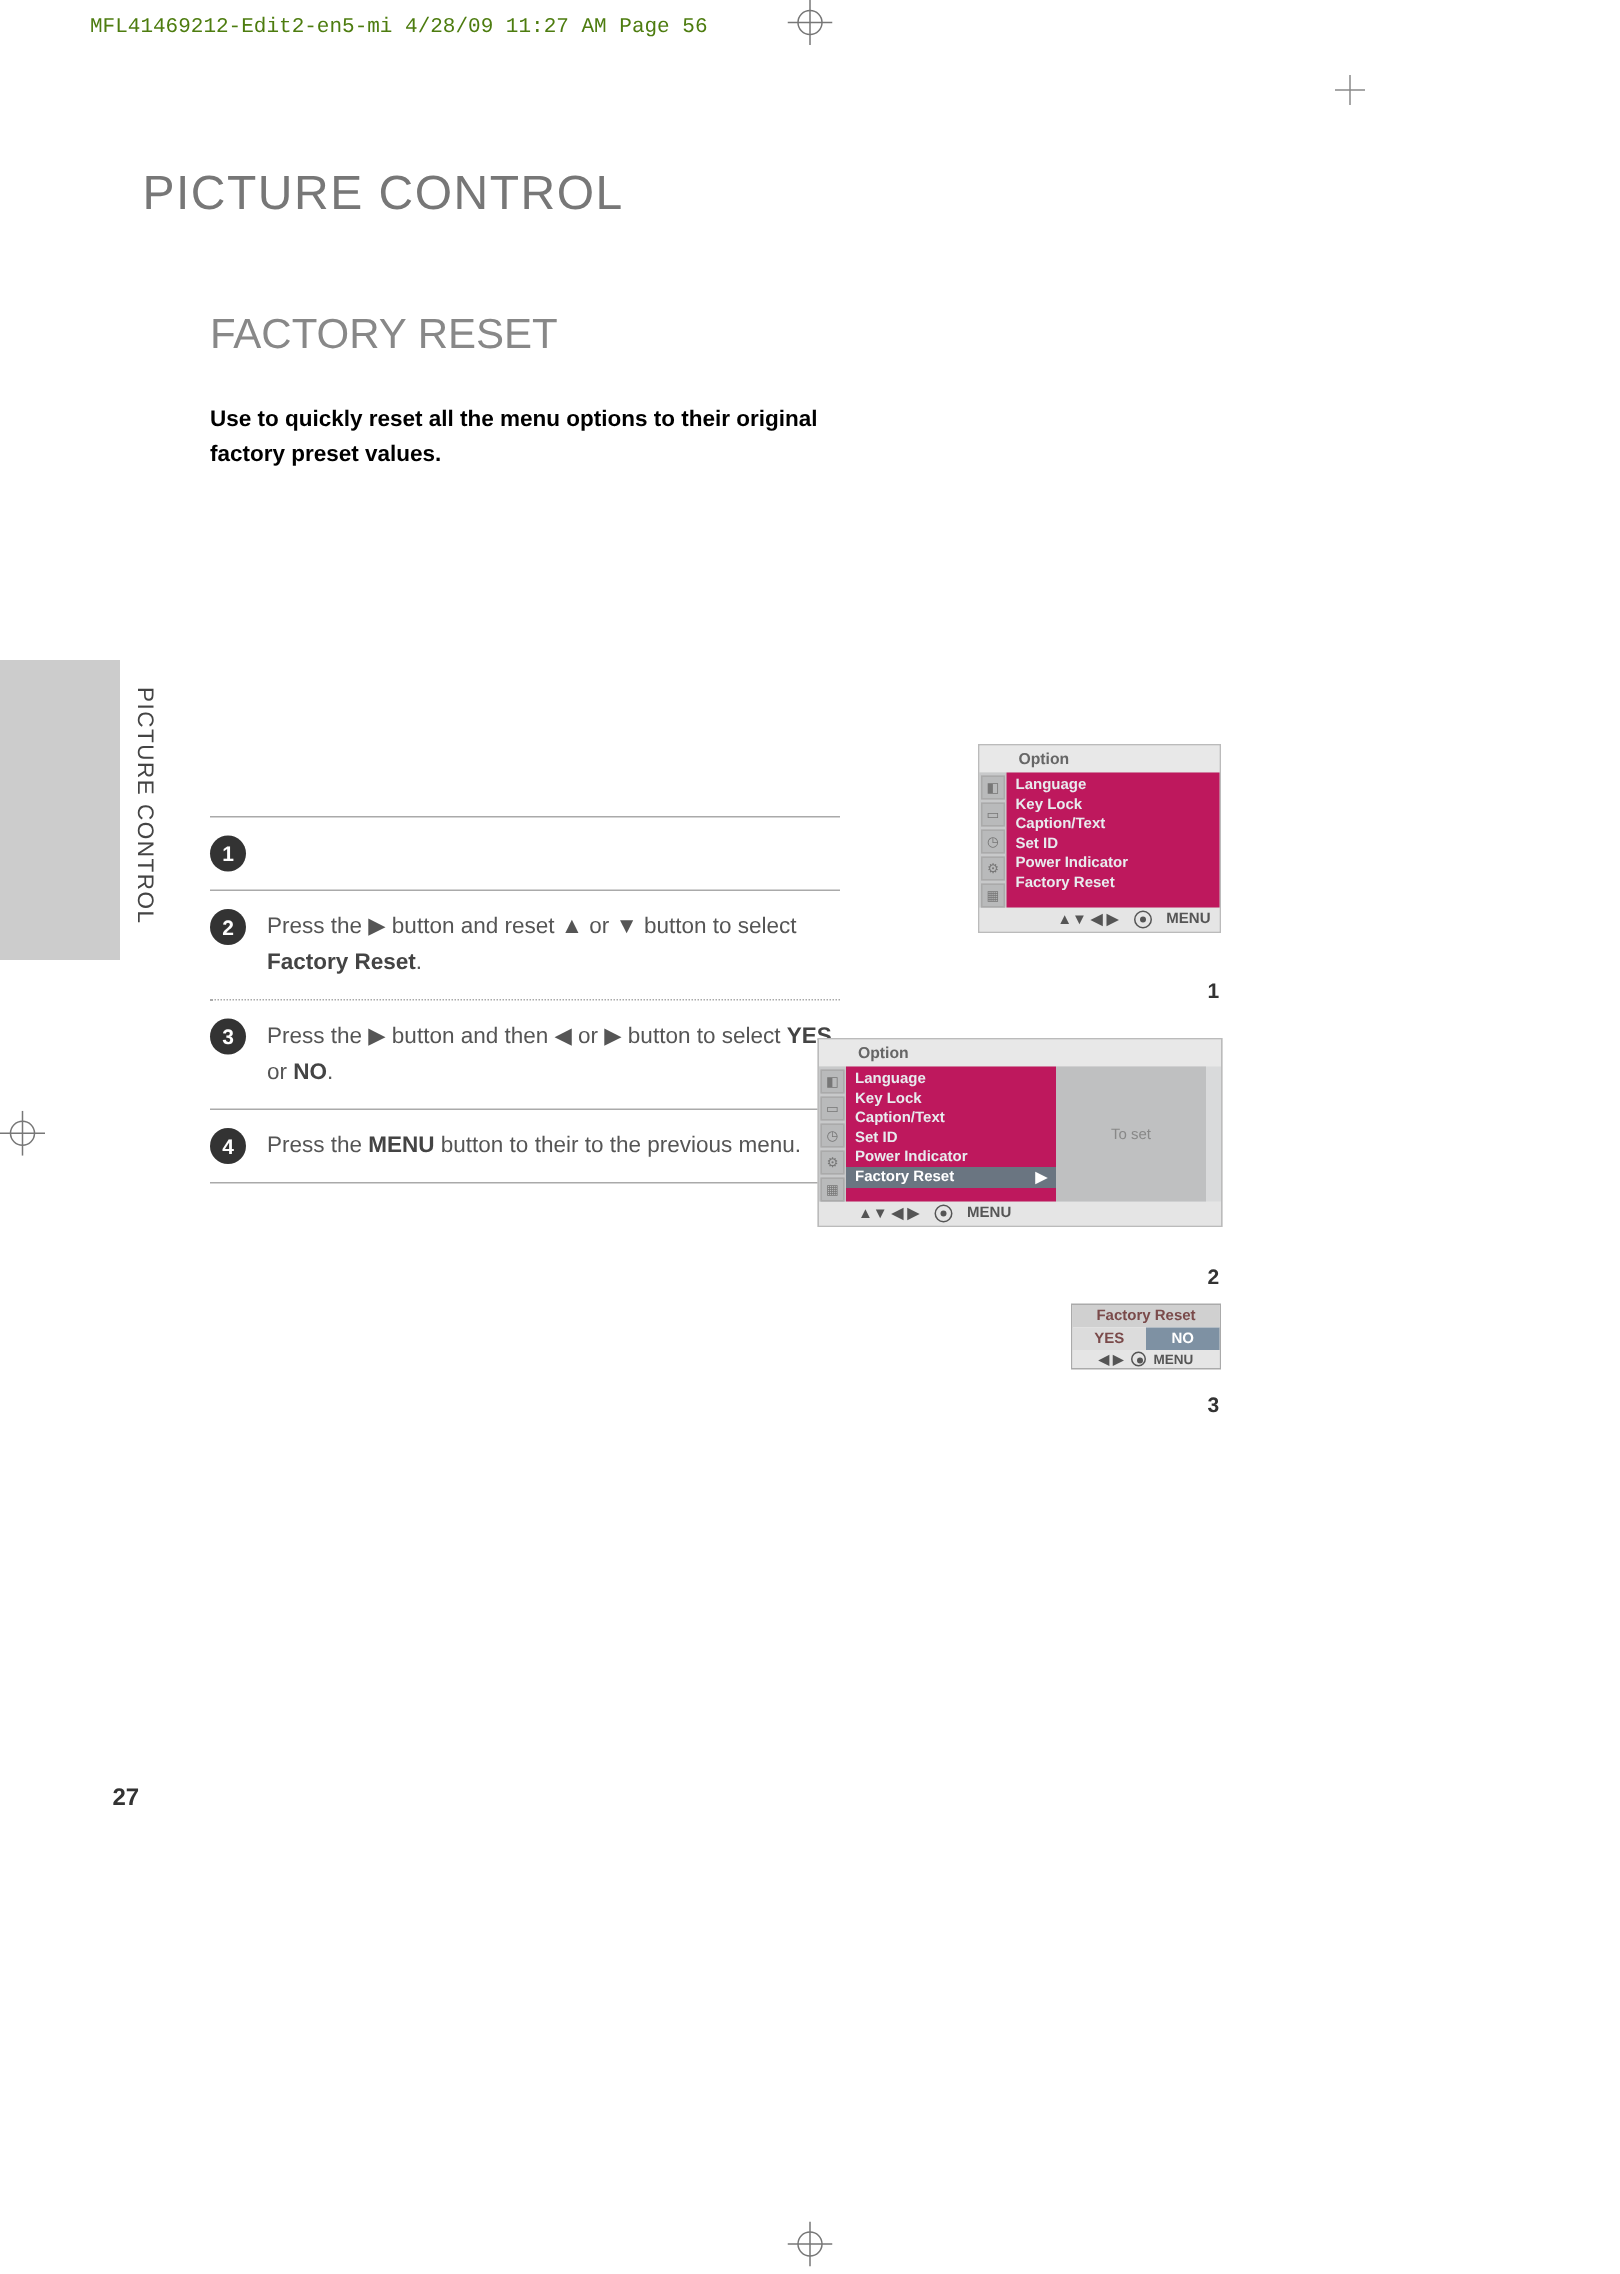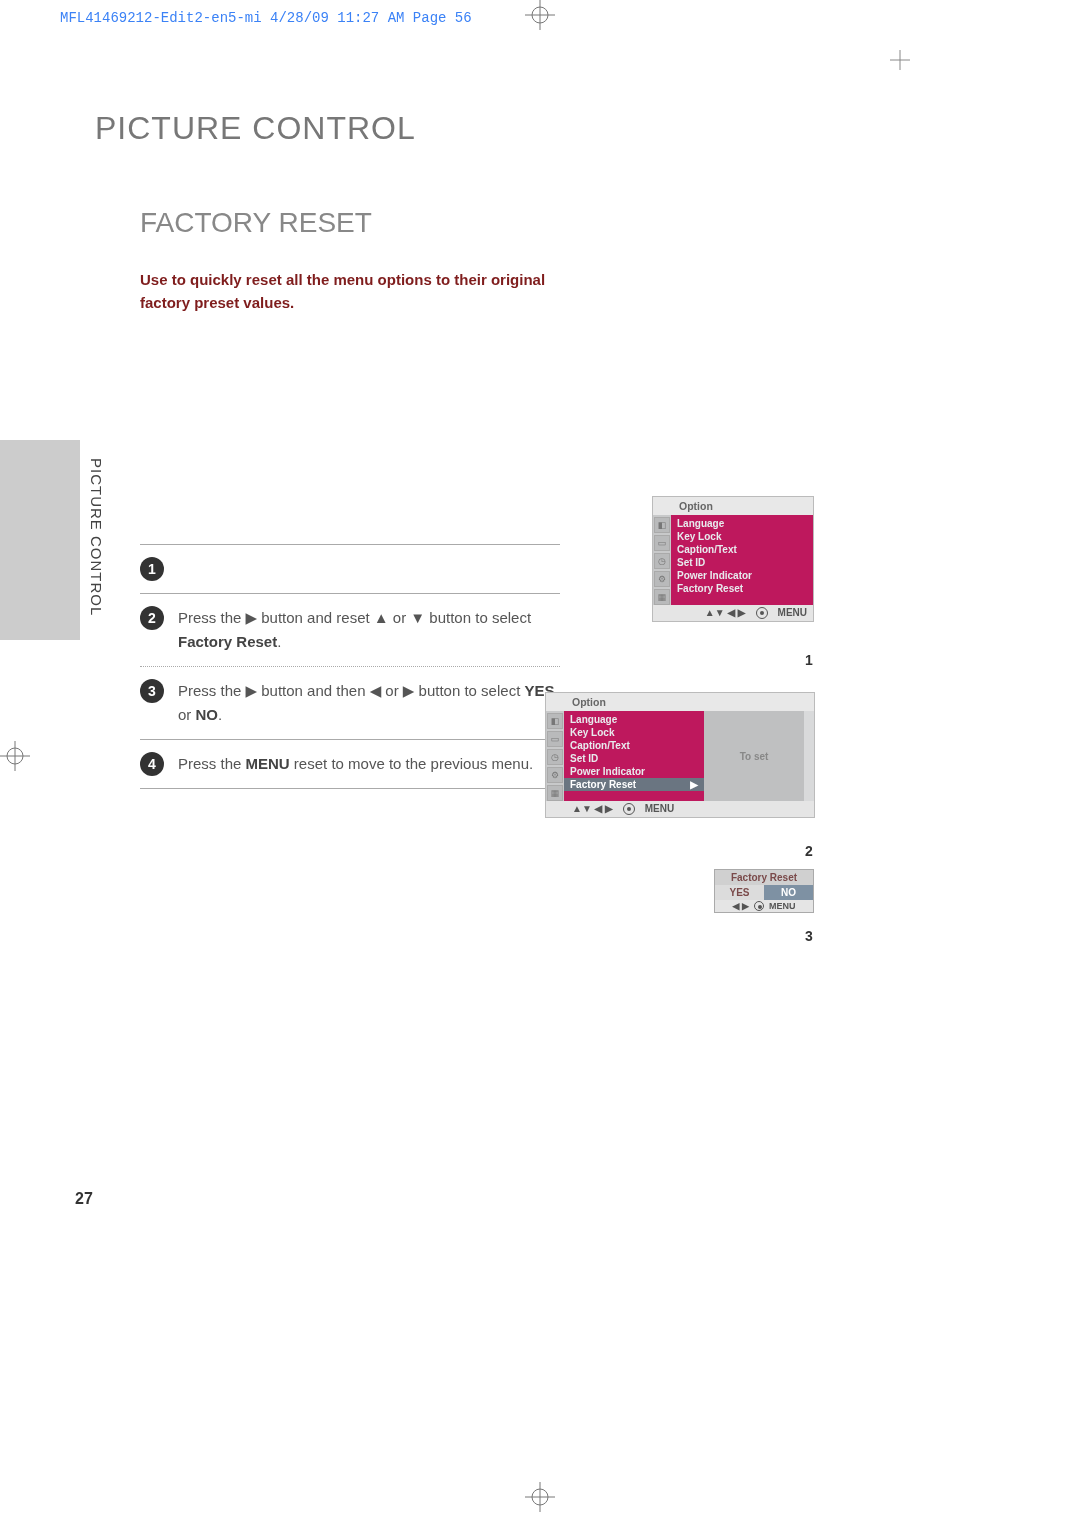--- a/index.html
+++ b/index.html
@@ -11,21 +11,21 @@
     font-family: "Helvetica Neue", Arial, sans-serif;
     color: #555;
     position: relative;
   }
   .print-header {
     position: absolute;
     top: 10px;
     left: 60px;
     font-family: "Courier New", monospace;
     font-size: 14px;
-    color: #3b82f6;
+    color: #4d7c0f;
   }
   .regmark-top {
     position: absolute;
     top: 0; left: 50%;
     transform: translateX(-50%);
   }
   .regmark-bottom {
     position: absolute;
     bottom: 0; left: 50%;
     transform: translateX(-50%);
@@ -56,21 +56,21 @@
   }
   .section-title {
     font-size: 28px;
     color: #888;
     font-weight: 400;
     margin: 0 0 30px 45px;
   }
   .intro {
     margin-left: 45px;
     font-size: 15px;
-    color: #7f1d1d;
+    color: #000000;
     font-weight: 600;
     line-height: 1.5;
     width: 420px;
   }
   .side-tab {
     position: absolute;
     left: 88px;
     top: 458px;
     writing-mode: vertical-rl;
     font-size: 15px;
@@ -171,21 +171,21 @@
     background: #6a7581;
     color: #fff;
     display:flex;
     justify-content: space-between;
     padding-right: 6px;
   }
   .osd-right {
     width: 100px;
     background:#bfc0c1;
     color:#888;
-    font-weight:700;
+    font-weight:400;
     display:flex;
     align-items:center;
     justify-content:center;
     font-size:10px;
   }
   .osd-nav {
     background: #e5e5e5;
     font-size: 10px;
     color:#555;
     padding: 2px 6px;
@@ -291,21 +291,21 @@
     </div>
     <div class="step dotted">
       <div class="bullet">3</div>
       <div class="step-text">
         <span>Press the ▶ button and then ◀ or ▶ button to select </span><b>YES</b><span> or </span><b>NO</b><span>.</span>
       </div>
     </div>
     <div class="step">
       <div class="bullet">4</div>
       <div class="step-text">
-        <span>Press the </span><b>MENU</b><span> reset to move to the previous menu.</span>
+        <span>Press the </span><b>MENU</b><span> button to their to the previous menu.</span>
       </div>
     </div>
   </div>
 </div>
 
 <div class="osd" style="left:652px;top:496px;width:160px;">
   <div class="osd-title" style="padding-left:26px;">Option</div>
   <div class="osd-body">
     <div class="osd-icons">
       <div>◧</div>

